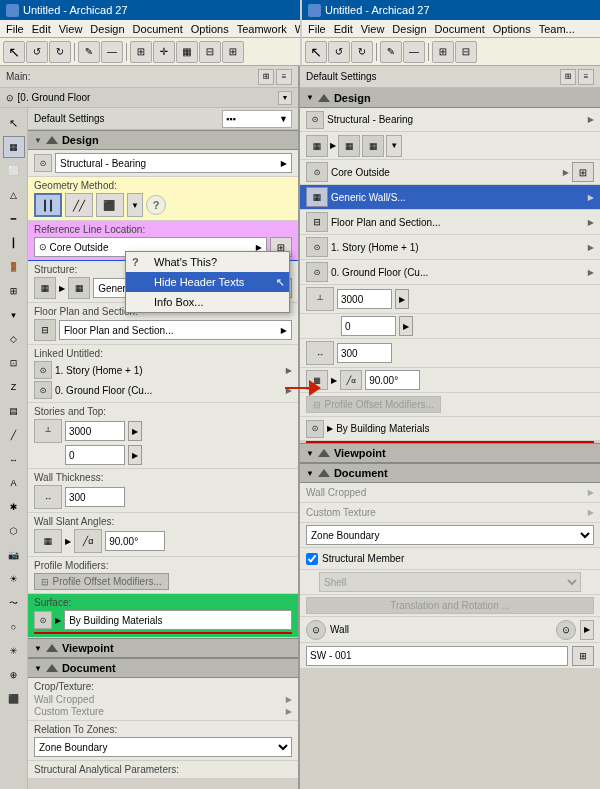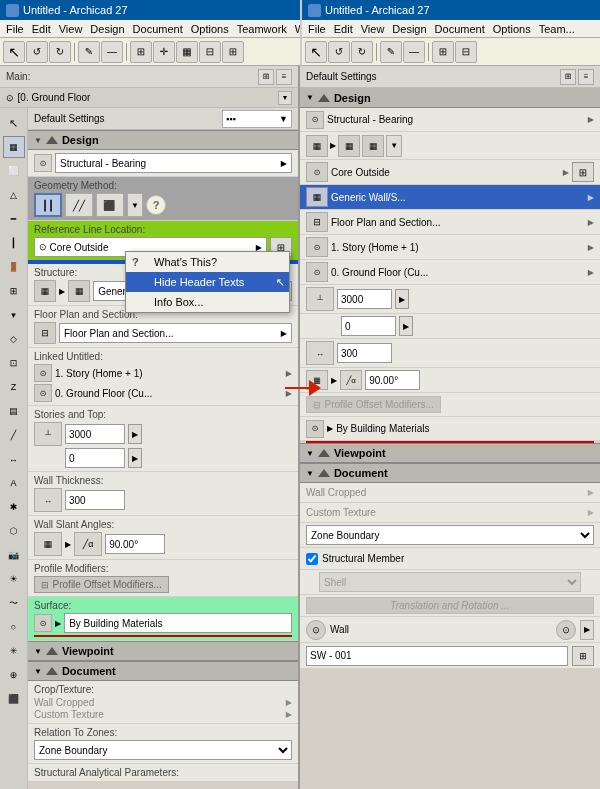--- a/index.html
+++ b/index.html
@@ -152,33 +152,33 @@
           <div style="background:#e8e8e0;padding:3px 6px;border-bottom:1px solid #d0d0c8;">
             <div style="display:flex;align-items:center;gap:3px;">
               <div style="width:18px;height:18px;background:#d8d8d0;border:1px solid #aaa;display:flex;align-items:center;justify-content:center;font-size:8px;">⊙</div>
               <div style="flex:1;height:20px;background:white;border:1px solid #999;padding:0 4px;font-size:10px;display:flex;align-items:center;justify-content:space-between;cursor:pointer;">
                 <span>Structural - Bearing</span>
                 <span style="font-size:8px;">▶</span>
               </div>
             </div>
           </div>
 
-          <div style="background:#a3a3a3;padding:3px 6px;border-bottom:1px solid #d0d0c8;">
+          <div style="background:#fef9c3;padding:3px 6px;border-bottom:1px solid #d0d0c8;">
             <div style="font-size:10px;color:#444;margin-bottom:2px;">Geometry Method:</div>
             <div style="display:flex;align-items:center;gap:3px;">
               <div style="width:28px;height:24px;background:#b8c8e8;border:2px solid #5577aa;display:flex;align-items:center;justify-content:center;cursor:pointer;font-size:10px;">┃┃</div>
               <div style="width:28px;height:24px;background:#e0ddd8;border:1px solid #aaa;display:flex;align-items:center;justify-content:center;cursor:pointer;font-size:10px;">╱╱</div>
               <div style="width:28px;height:24px;background:#e0ddd8;border:1px solid #aaa;display:flex;align-items:center;justify-content:center;cursor:pointer;font-size:10px;">⬛</div>
               <div style="width:16px;height:24px;background:#e0ddd8;border:1px solid #aaa;display:flex;align-items:center;justify-content:center;cursor:pointer;font-size:8px;">▼</div>
 
               <div style="width:20px;height:20px;background:#f0f0e0;border:1px solid #bbb;border-radius:10px;display:flex;align-items:center;justify-content:center;cursor:pointer;font-size:11px;font-weight:bold;color:#666;">?</div>
             </div>
           </div>
 
-          <div style="background:#84cc16;padding:3px 6px;border-bottom:4px solid #1d4ed8;">
+          <div style="background:#f0abfc;padding:3px 6px;border-bottom:1px solid #1d4ed8;">
             <div style="font-size:10px;color:#444;margin-bottom:2px;">Reference Line Location:</div>
             <div style="display:flex;align-items:center;gap:3px;">
               <div style="flex:1;height:20px;background:white;border:1px solid #999;padding:0 4px;font-size:10px;display:flex;align-items:center;justify-content:space-between;cursor:pointer;">
                 <span style="font-size:9px;">⊙</span>
                 <span style="flex:1;margin-left:3px;">Core Outside</span>
                 <span style="font-size:8px;">▶</span>
               </div>
               <div style="width:22px;height:20px;background:#e0ddd8;border:1px solid #999;display:flex;align-items:center;justify-content:center;font-size:10px;cursor:pointer;">⊞</div>
             </div>
           </div>
@@ -254,21 +254,21 @@
           </div>
 
           <div style="background:#e8e8e0;padding:3px 6px;border-bottom:1px solid #d0d0c8;">
             <div style="font-size:10px;color:#444;margin-bottom:2px;">Profile Modifiers:</div>
             <div style="background:#c8c8c0;border:1px solid #999;padding:2px 6px;font-size:10px;cursor:pointer;display:inline-flex;align-items:center;gap:4px;color:#666;">
               <span style="font-size:9px;">⊟</span>
               <span>Profile Offset Modifiers...</span>
             </div>
           </div>
 
-          <div style="background:#86efac;padding:3px 6px;border-bottom:1px solid #d0d0c8;">
+          <div style="background:#22c55e;padding:3px 6px;border-bottom:1px solid #d0d0c8;">
             <div style="font-size:10px;color:#444;margin-bottom:2px;">Surface:</div>
             <div style="display:flex;gap:3px;align-items:center;">
               <div style="width:18px;height:18px;background:#d0d0c8;border:1px solid #aaa;display:flex;align-items:center;justify-content:center;font-size:8px;">⊙</div>
               <div style="font-size:8px;">▶</div>
               <div style="flex:1;height:20px;background:white;border:1px solid #999;padding:0 4px;font-size:10px;display:flex;align-items:center;justify-content:space-between;cursor:pointer;">
                 <span>By Building Materials</span>
               </div>
             </div>
             <div style="height:2px;background:#cc0000;margin-top:2px;"></div>
           </div>
@@ -466,21 +466,21 @@
           <input type="checkbox" checked="" style="width: 12px; height: 12px;">
           <span style="font-size:10px;">Structural Member</span>
         </div>
 
         <div style="background:#e8e8e0;padding:2px 19px;border-bottom:1px solid #d0d0c8;min-height:22px;">
           <select style="width:100%;height:20px;font-size:10px;border:1px solid #bbb;background:#d8d8d0;color:#999;">
             <option>Shell</option>
           </select>
         </div>
 
-        <div style="background:#e8e8e0;padding:2px 6px;border-bottom:1px solid #d0d0c8;min-height:22px;font-style:italic;">
+        <div style="background:#e8e8e0;padding:2px 6px;border-bottom:1px solid #d0d0c8;min-height:22px;">
           <div style="background:#c8c8c0;border:1px solid #bbb;padding:2px 6px;font-size:10px;display:inline-flex;align-items:center;gap:4px;color:#999;cursor:not-allowed;width:100%;justify-content:center;">
             <span>Translation and Rotation ...</span>
           </div>
         </div>
 
         <div style="background:#e8e8e0;padding:2px 6px;border-bottom:1px solid #d0d0c8;display:flex;align-items:center;gap:4px;min-height:26px;">
           <div style="width:20px;height:20px;background:#d0d0c8;border:1px solid #aaa;border-radius:10px;display:flex;align-items:center;justify-content:center;font-size:9px;">⊙</div>
           <span style="font-size:10px;flex:1;">Wall</span>
           <div style="width:20px;height:20px;background:#d0d0c8;border:1px solid #aaa;border-radius:10px;display:flex;align-items:center;justify-content:center;font-size:9px;">⊙</div>
           <div style="width:14px;height:20px;background:#e0ddd8;border:1px solid #aaa;display:flex;align-items:center;justify-content:center;font-size:8px;cursor:pointer;">▶</div>

